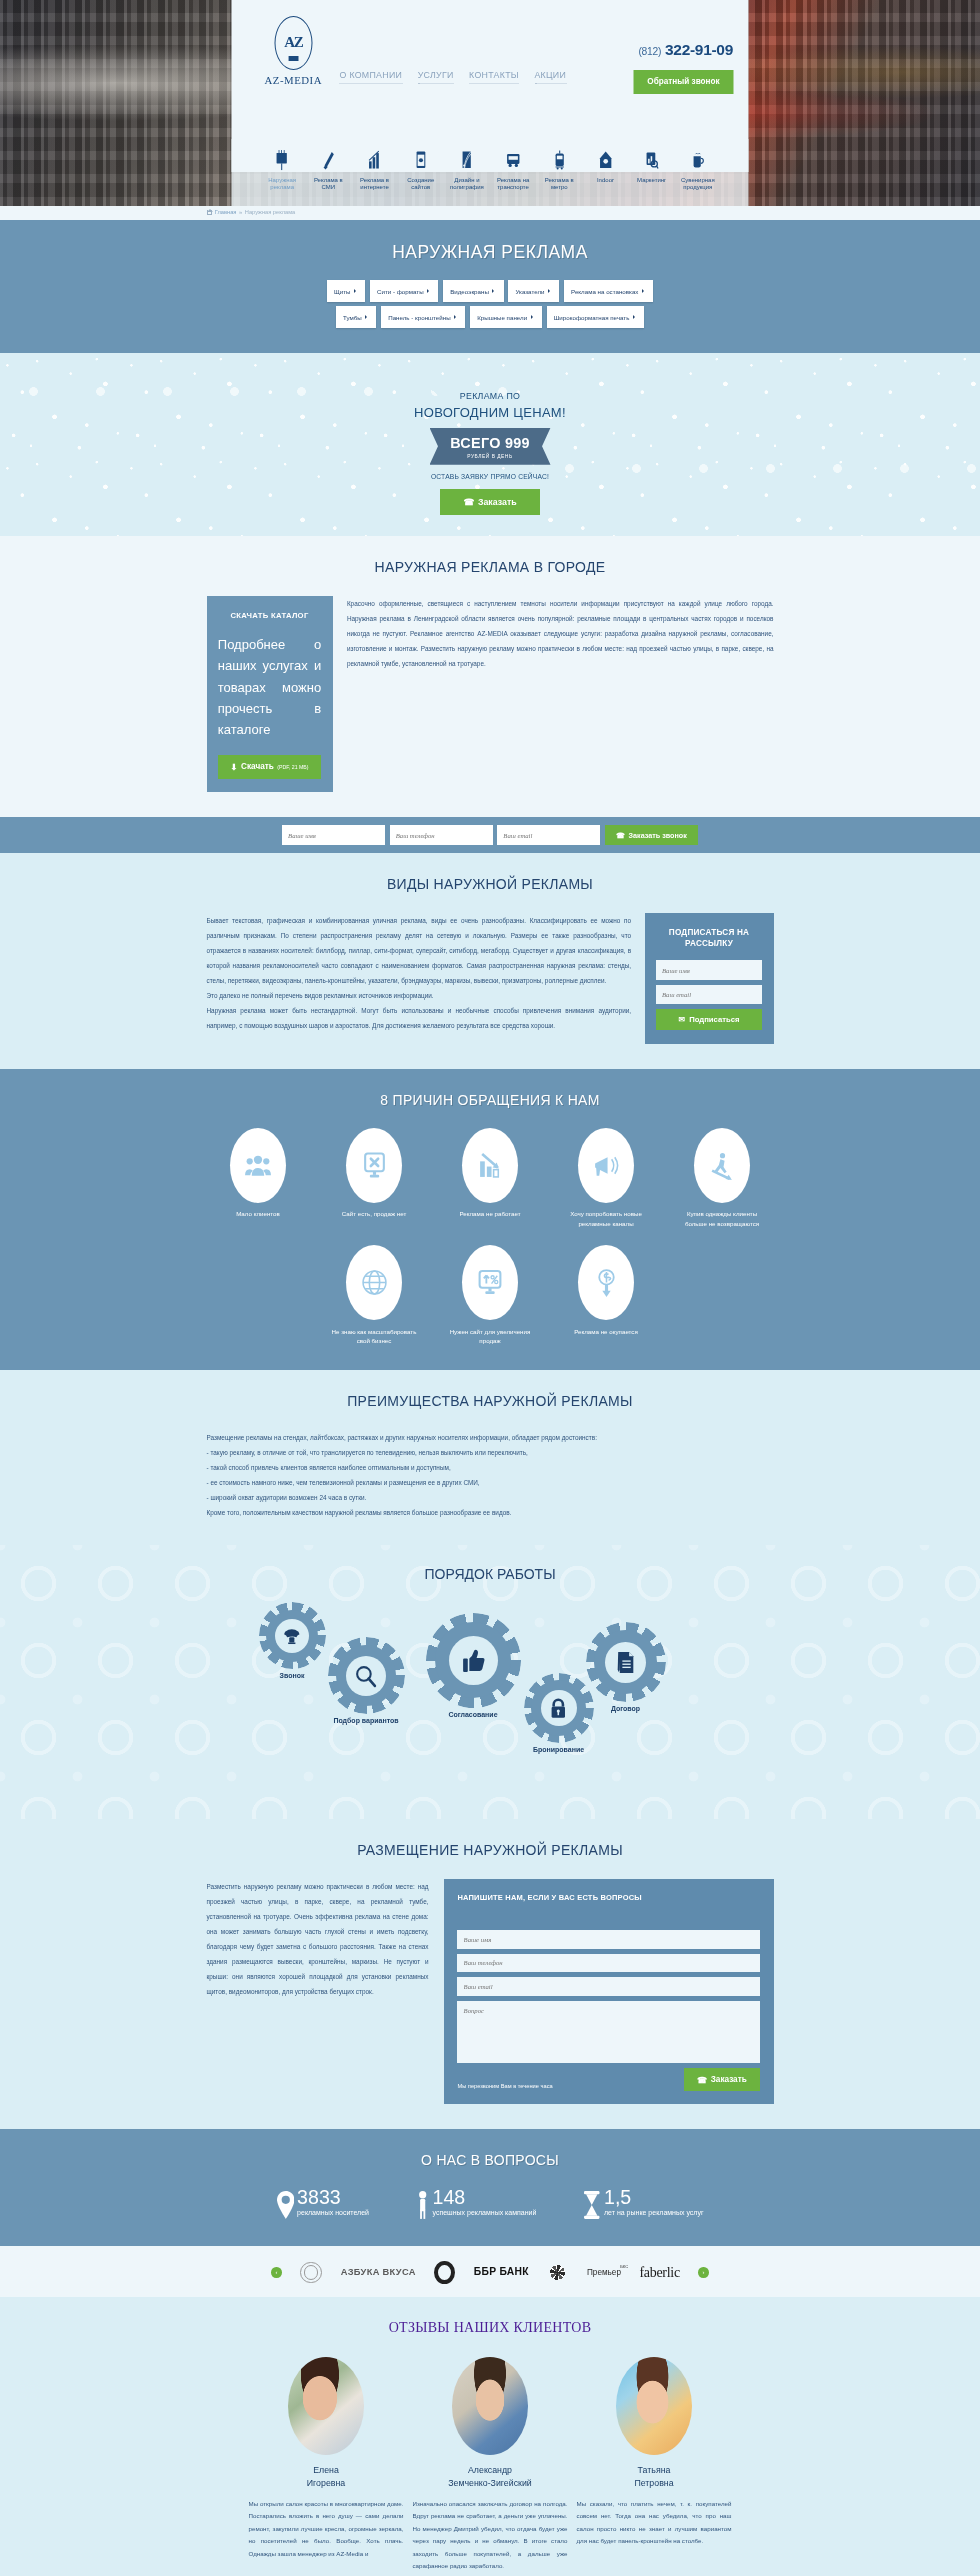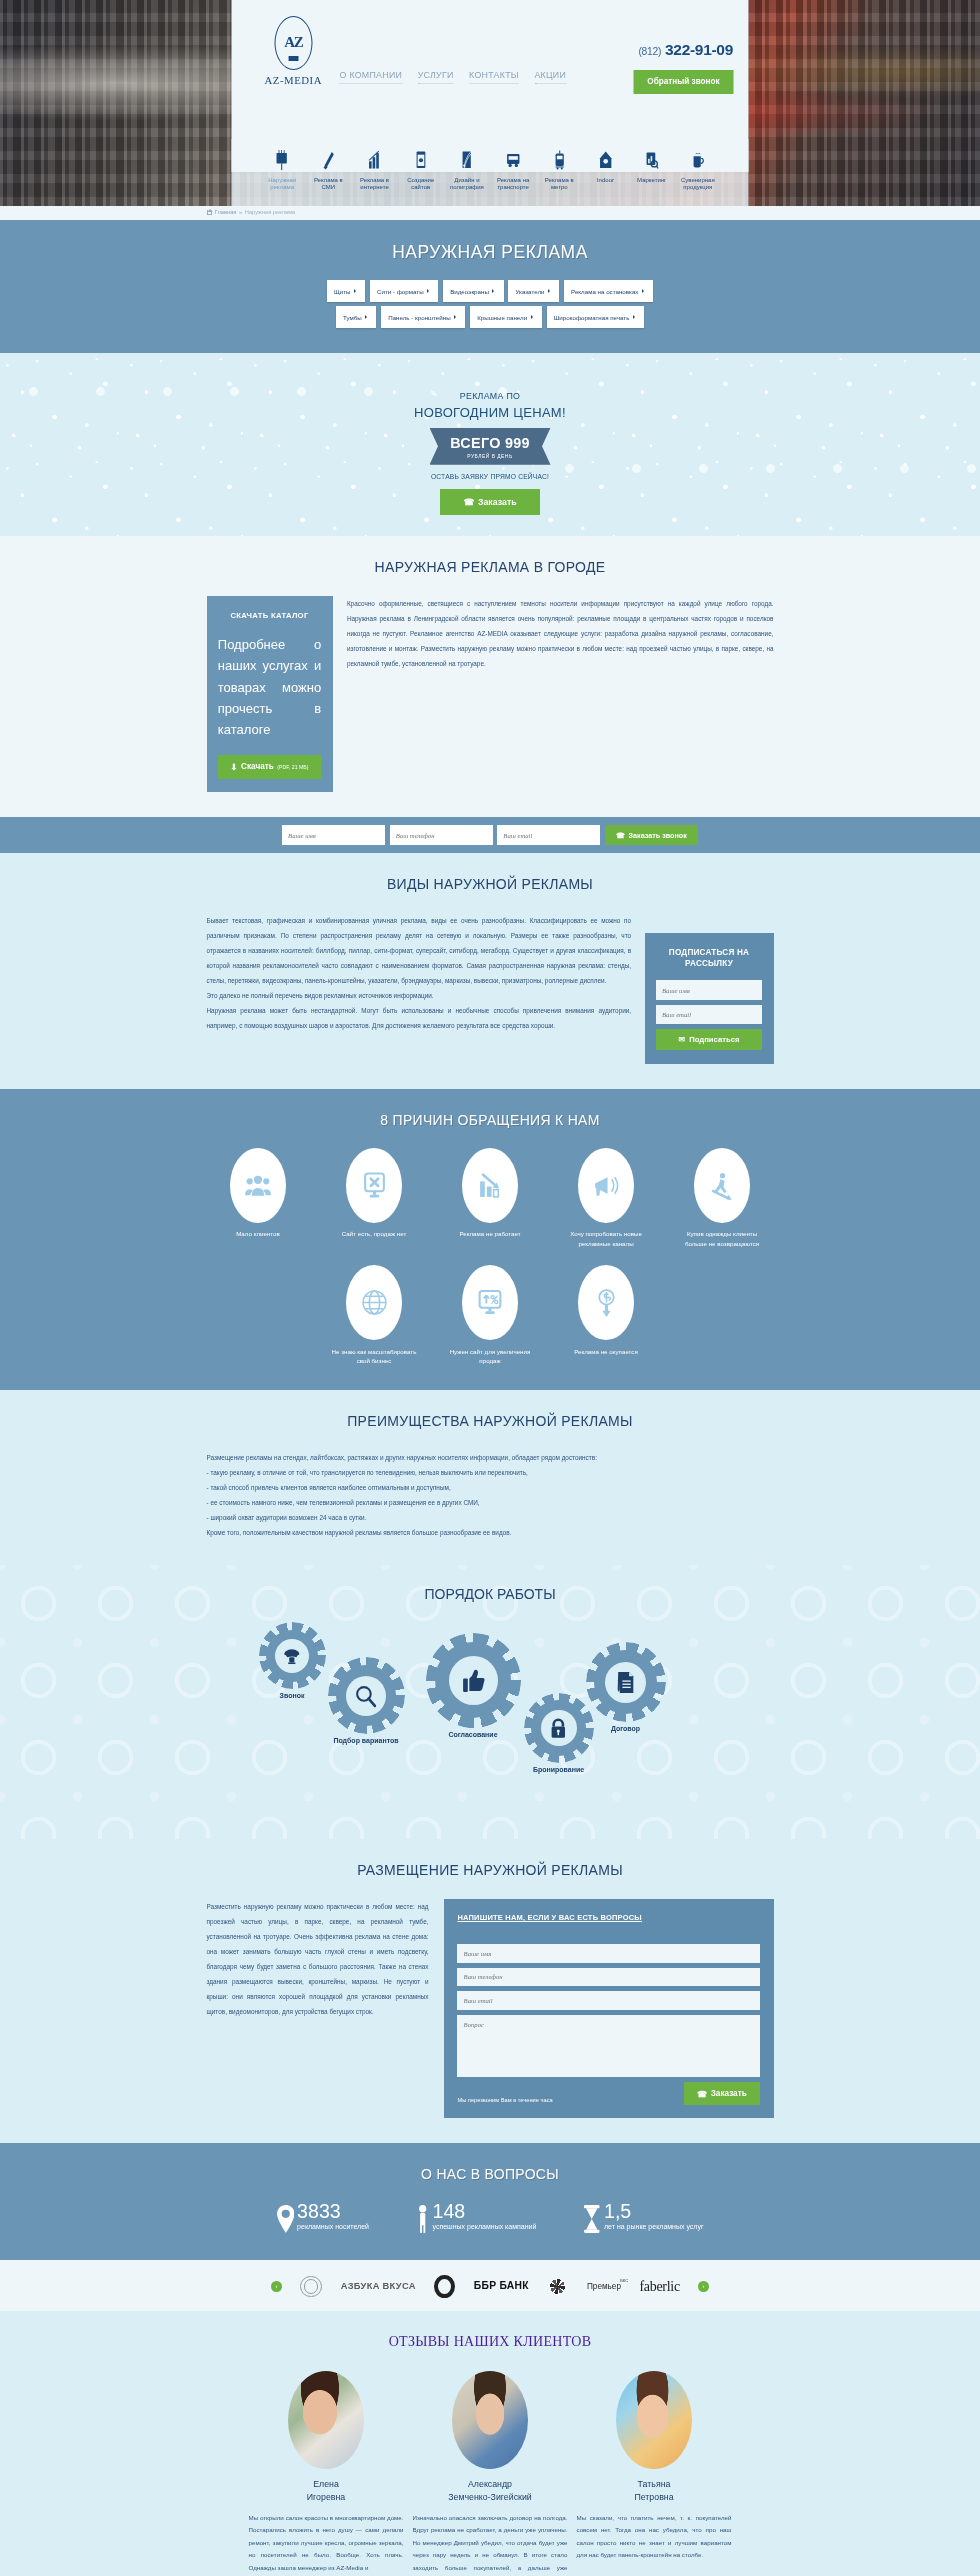--- a/index.html
+++ b/index.html
@@ -180,21 +180,21 @@
   .cb-bar .wrap{display:flex;gap:4.6px;justify-content:center;}
   .cb-bar input{
     border:none;background:#fff;height:19.6px;width:103px;padding:0 6.2px;
     font-family:"Liberation Serif",serif;font-style:italic;font-size:6.7px;color:#5a7f9e;
   }
   .cb-bar .btn-green{padding:0 11.3px;height:19.6px;font-size:7.2px;display:flex;align-items:center;gap:3.6px;}
 
   
   .kinds-row{display:flex;gap:13.4px;align-items:flex-start;}
   .kinds-txt{flex:1;}
-  .sub-card{width:129px;background:#5f8bad;padding:14.4px 11.3px 13.4px;text-align:center;color:#fff;margin-top:20px;}
+  .sub-card{width:129px;background:#5f8bad;padding:14.4px 11.3px 13.4px;text-align:center;color:#fff;}
   .sub-card .t{font-size:8.2px;font-weight:bold;line-height:1.35;letter-spacing:0.2px;margin-bottom:11.3px;}
   .sub-card input{
     display:block;width:100%;border:none;height:19.6px;margin-bottom:4.6px;padding:0 6.2px;
     background:#eef6fa;font-family:"Liberation Serif",serif;font-style:italic;font-size:6.7px;color:#6d8ea9;
   }
   .sub-btn{width:100%;padding:6.2px 0;font-size:7.7px;display:flex;align-items:center;justify-content:center;gap:4.1px;margin-top:2.1px;}
 
   
   .reasons{display:flex;flex-wrap:wrap;justify-content:center;gap:17.5px 25px;}
   .reason{width:91px;text-align:center;}
@@ -223,21 +223,21 @@
             mask-image:repeating-conic-gradient(#000 0 5.5%, transparent 0 8.33%);}
   .gear .disc{position:absolute;border-radius:50%;background:#6b95b4;}
   .gear .hole{position:absolute;border-radius:50%;background:#daeef5;display:flex;align-items:center;justify-content:center;}
   .gear .hole svg{fill:#1d3f68;}
   .gw-cap{font-size:7px;font-weight:bold;color:#1d3f68;margin-top:3.1px;white-space:nowrap;}
 
   
   .place-row{display:flex;gap:15.5px;align-items:flex-start;}
   .place-txt{width:222px;}
   .q-card{flex:1;background:#5f8bad;padding:14.4px 13.4px 12.4px;color:#fff;}
-  .q-card .t{font-size:7.5px;font-weight:bold;letter-spacing:0.2px;margin-bottom:22px;text-decoration:underline;}
+  .q-card .t{font-size:7.5px;font-weight:bold;letter-spacing:0.2px;margin-bottom:28px;}
   .q-card input,.q-card textarea{
     display:block;width:100%;border:none;padding:5.7px 6.2px;margin-bottom:5.2px;background:#eef6fa;
     font-family:"Liberation Serif",serif;font-style:italic;font-size:6.7px;color:#6d8ea9;resize:none;
   }
   .q-card textarea{height:62px;}
   .q-foot{display:flex;align-items:flex-end;justify-content:space-between;gap:7.2px;margin-top:2.1px;}
   .q-foot .note{font-size:5.7px;line-height:1.4;}
   .q-foot .btn-green{padding:6.7px 13.4px;font-size:8.2px;display:flex;align-items:center;gap:3.6px;}
 
   

